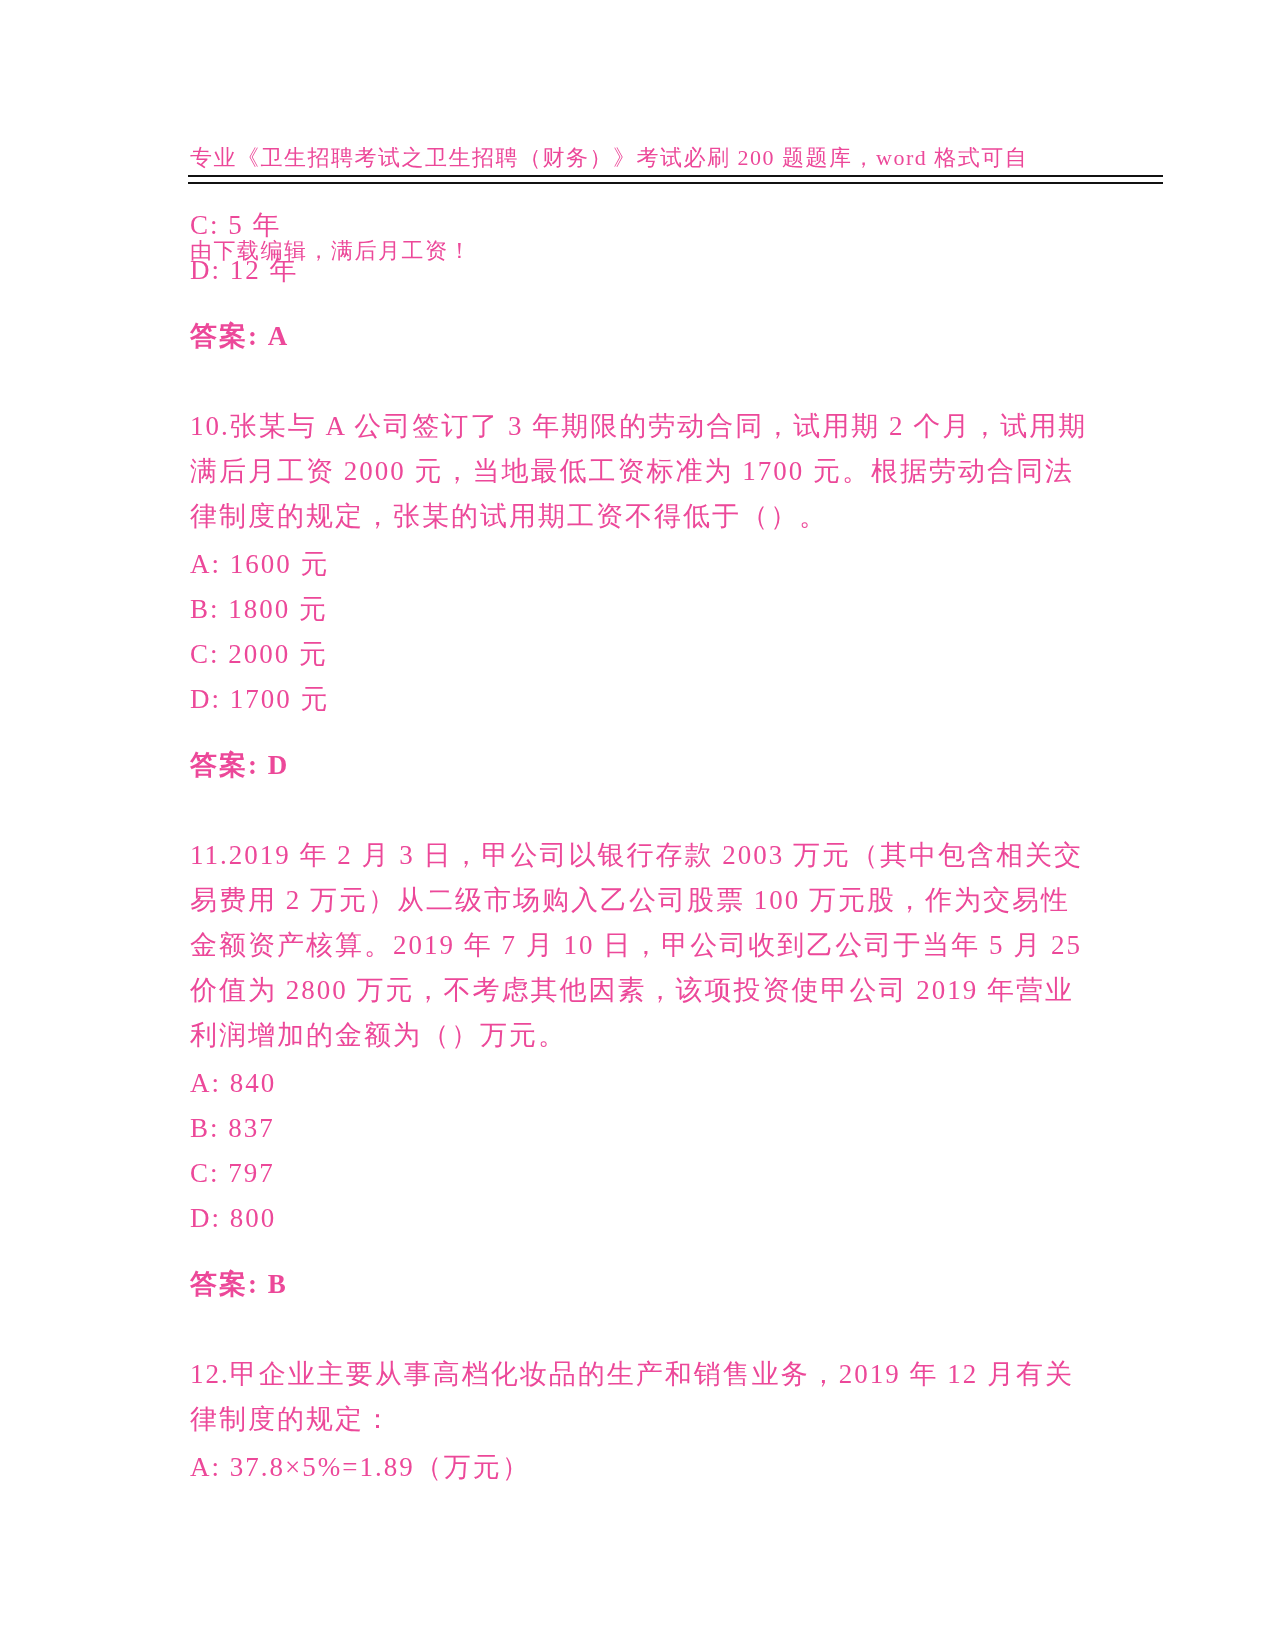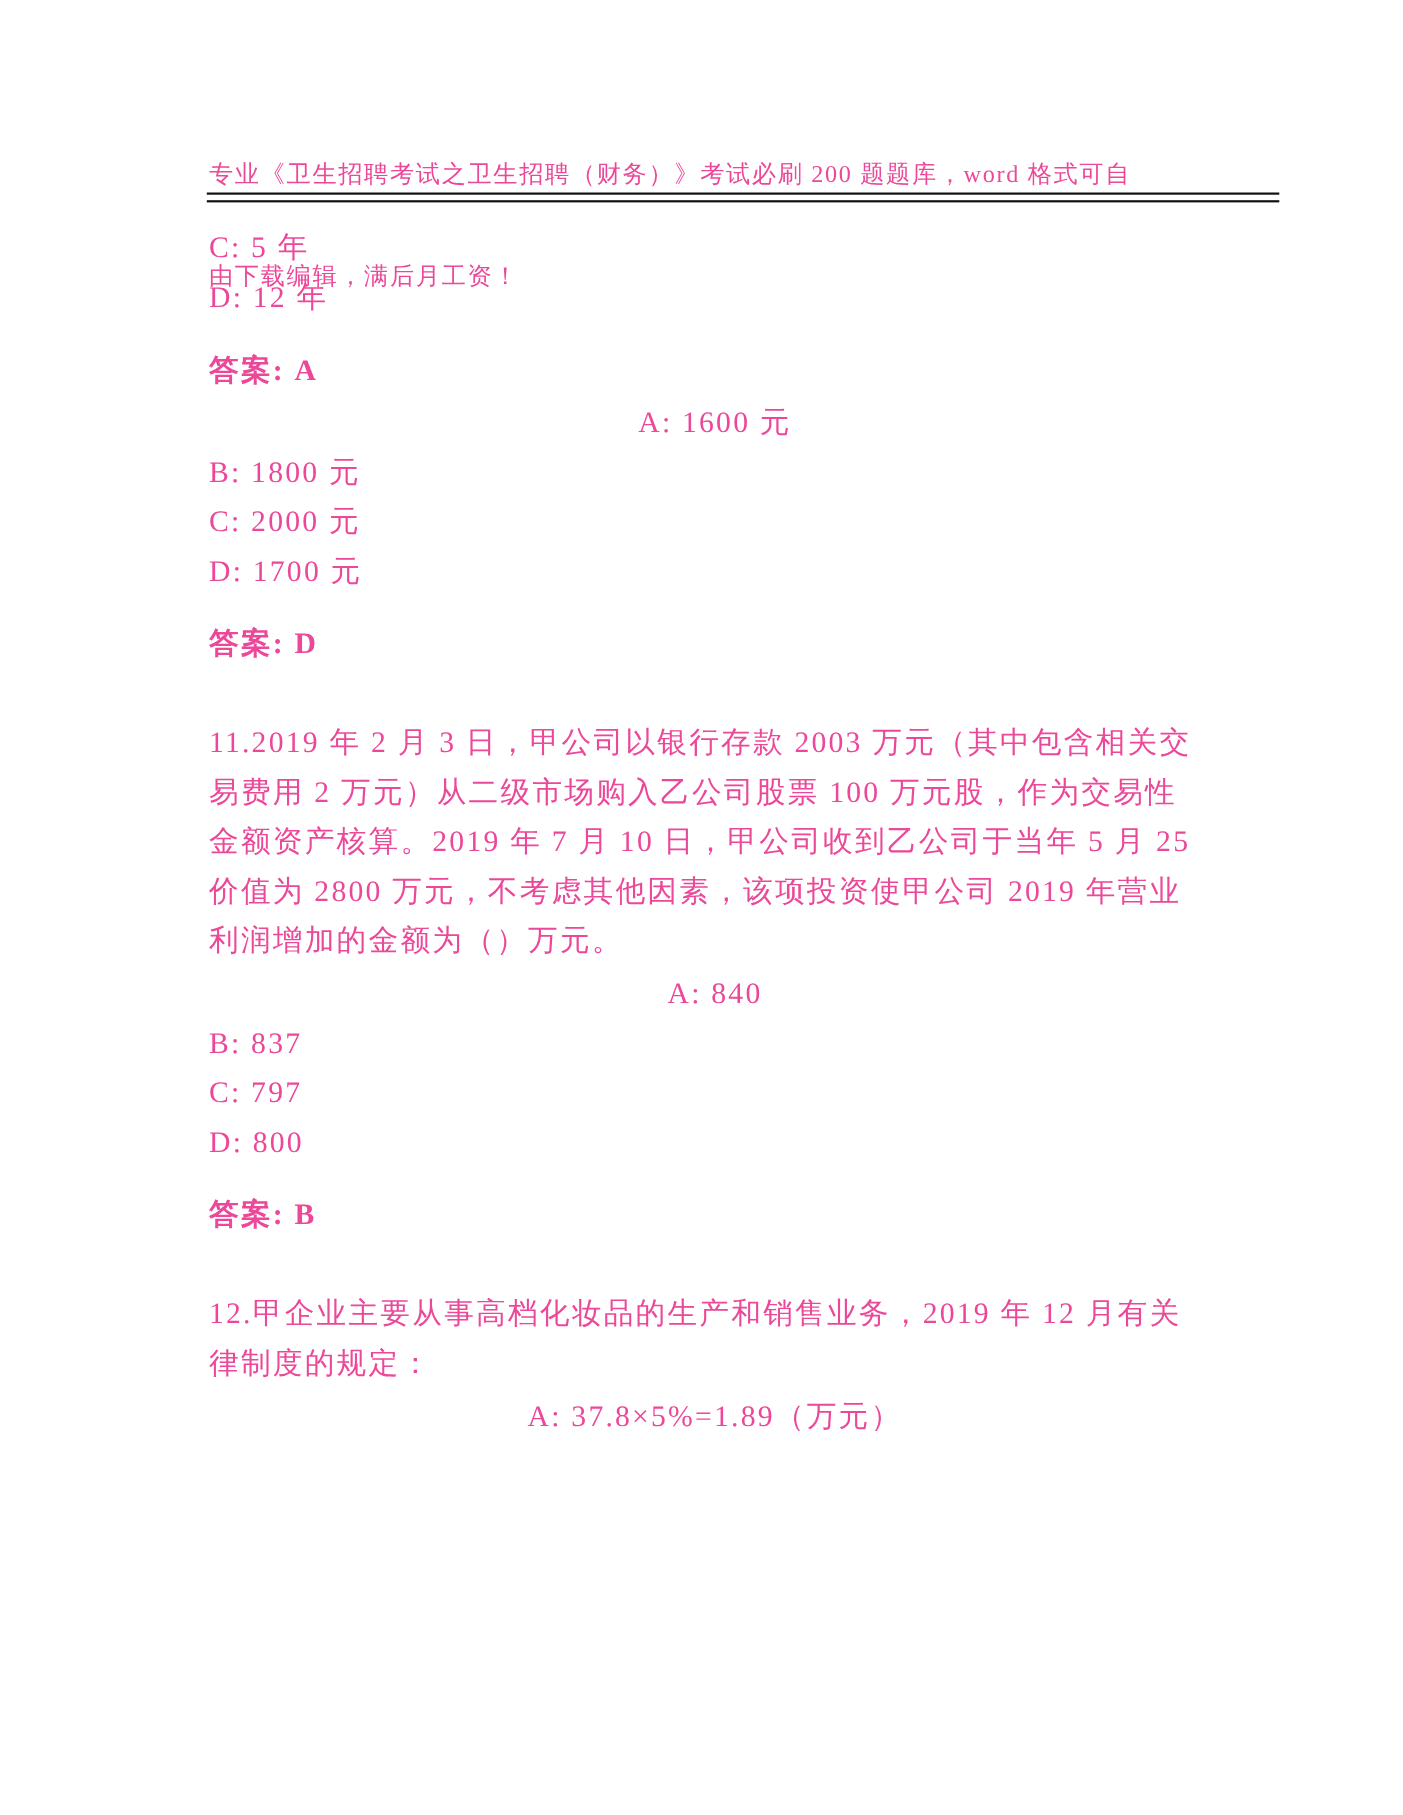--- a/index.html
+++ b/index.html
@@ -47,40 +47,44 @@
   .line {
     line-height: 45px;
     height: 45px;
     white-space: pre;
   }
   .para.question {
     margin-top: 45px;
   }
   .option.after-question {
     margin-top: 3px;
-    text-align: center;
   }
   .answer {
     margin-top: 21px;
     font-weight: 700;
   }
 </style>
 </head>
 <body>
 
 <div class="page">
   <div class="doc-header">
     <div class="header-line">专业《卫生招聘考试之卫生招聘（财务）》考试必刷 200 题题库，word 格式可自</div>
     <div class="header-line">由下载编辑，满后月工资！</div>
   </div>
   <div class="doc-rule"></div>
   <main class="doc-body">
       <div class="line option">C: 5 年</div>
       <div class="line option">D: 12 年</div>
       <div class="line answer">答案: A</div>
+      <div class="para question">
+        <div class="line question-line">10.张某与 A 公司签订了 3 年期限的劳动合同，试用期 2 个月，试用期</div>
+        <div class="line question-line">满后月工资 2000 元，当地最低工资标准为 1700 元。根据劳动合同法</div>
+        <div class="line question-line">律制度的规定，张某的试用期工资不得低于（）。</div>
+      </div>
       <div class="line option after-question">A: 1600 元</div>
       <div class="line option">B: 1800 元</div>
       <div class="line option">C: 2000 元</div>
       <div class="line option">D: 1700 元</div>
       <div class="line answer">答案: D</div>
       <div class="para question">
         <div class="line question-line">11.2019 年 2 月 3 日，甲公司以银行存款 2003 万元（其中包含相关交</div>
         <div class="line question-line">易费用 2 万元）从二级市场购入乙公司股票 100 万元股，作为交易性</div>
         <div class="line question-line">金额资产核算。2019 年 7 月 10 日，甲公司收到乙公司于当年 5 月 25</div>
         <div class="line question-line">价值为 2800 万元，不考虑其他因素，该项投资使甲公司 2019 年营业</div>

